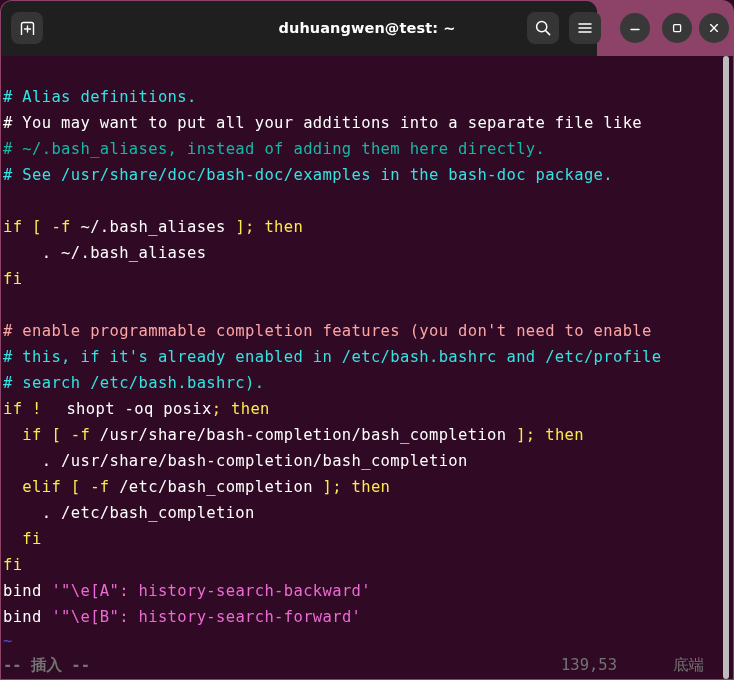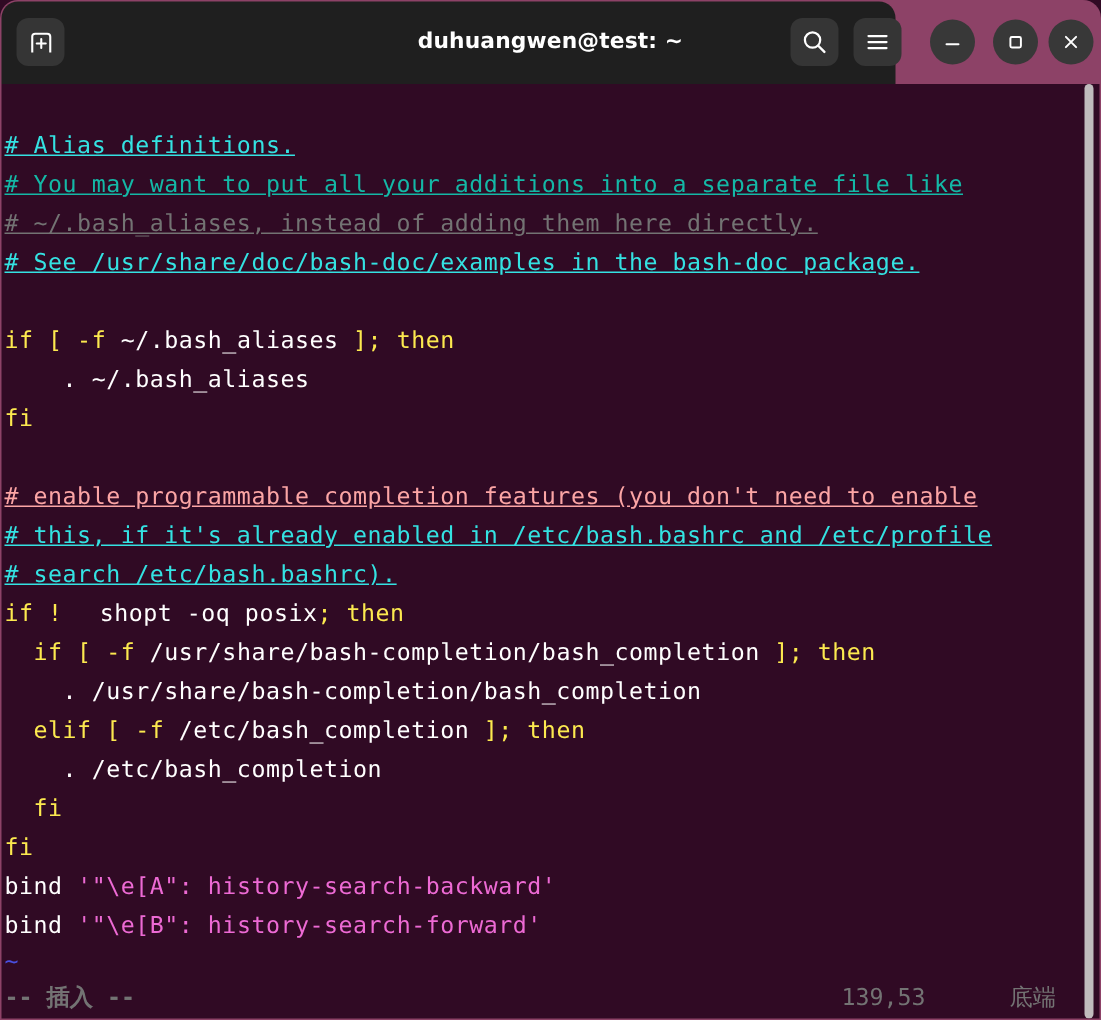--- a/index.html
+++ b/index.html
@@ -122,21 +122,21 @@
     left: 2px;
     height: 26px;
     line-height: 26px;
     white-space: pre;
     font-family: "DejaVu Sans Mono", monospace;
     font-size: 15.5px;
     letter-spacing: 0.35px;
     color: #ffffff;
   }
 
-  .c-comment { color: #34e2e2; text-decoration: underline; }
+  .c-comment { color: #34e2e2; }
   .c-kw      { color: #fce94f; }
   .c-plain   { color: #ffffff; }
   .c-str     { color: #ed6ad4; }
   .c-tilde   { color: #4a50e0; }
 
   
   #statusline {
     position: absolute;
     left: 0;
     bottom: 0;
@@ -246,22 +246,22 @@
         </svg>
       </span>
     </div>
   </div>
 
   <div id="term" style="background: rgb(48, 10, 36);">
 
     <div id="screen">
         <div class="row" style="top: 2px;"></div>
         <div class="row" style="top: 28px;"><span class="c-comment" style="color: rgb(52, 226, 226);"># Alias definitions.</span></div>
-        <div class="row" style="top: 54px;"><span class="c-comment" style="color: #14b8a6;"># You may want to put all your additions into a separate file like</span></div>
-        <div class="row" style="top: 80px;"><span class="c-comment" style="color: #737373;"># ~/.bash_aliases, instead of adding them here directly.</span></div>
+        <div class="row" style="top: 54px;"><span class="c-comment" style="color: #ffffff;"># You may want to put all your additions into a separate file like</span></div>
+        <div class="row" style="top: 80px;"><span class="c-comment" style="color: #14b8a6;"># ~/.bash_aliases, instead of adding them here directly.</span></div>
         <div class="row" style="top: 106px;"><span class="c-comment" style="color: rgb(52, 226, 226);"># See /usr/share/doc/bash-doc/examples in the bash-doc package.</span></div>
         <div class="row" style="top: 132px;"></div>
         <div class="row" style="top: 158px; text-align: right;"><span class="c-kw" style="color: rgb(252, 233, 79);">if [ -f </span><span class="c-plain" style="color: rgb(255, 255, 255);">~/.bash_aliases</span><span class="c-kw" style="color: rgb(252, 233, 79);"> ]; then</span></div>
         <div class="row" style="top: 184px;"><span class="c-plain" style="color: rgb(255, 255, 255);">    . ~/.bash_aliases</span></div>
         <div class="row" style="top: 210px;"><span class="c-kw" style="color: rgb(252, 233, 79);">fi</span></div>
         <div class="row" style="top: 236px;"></div>
         <div class="row" style="top: 262px;"><span class="c-comment" style="color: #fca5a5;"># enable programmable completion features (you don't need to enable</span></div>
         <div class="row" style="top: 288px;"><span class="c-comment" style="color: rgb(52, 226, 226);"># this, if it's already enabled in /etc/bash.bashrc and /etc/profile</span></div>
         <div class="row" style="top: 314px;"><span class="c-comment" style="color: rgb(52, 226, 226);"># search /etc/bash.bashrc).</span></div>
         <div class="row" style="top: 340px;"><span class="c-kw" style="color: rgb(252, 233, 79);">if ! </span><span class="c-plain" style="color: rgb(255, 255, 255); margin-left: 15px;">shopt -oq posix</span><span class="c-kw" style="color: rgb(252, 233, 79);">; then</span></div>

